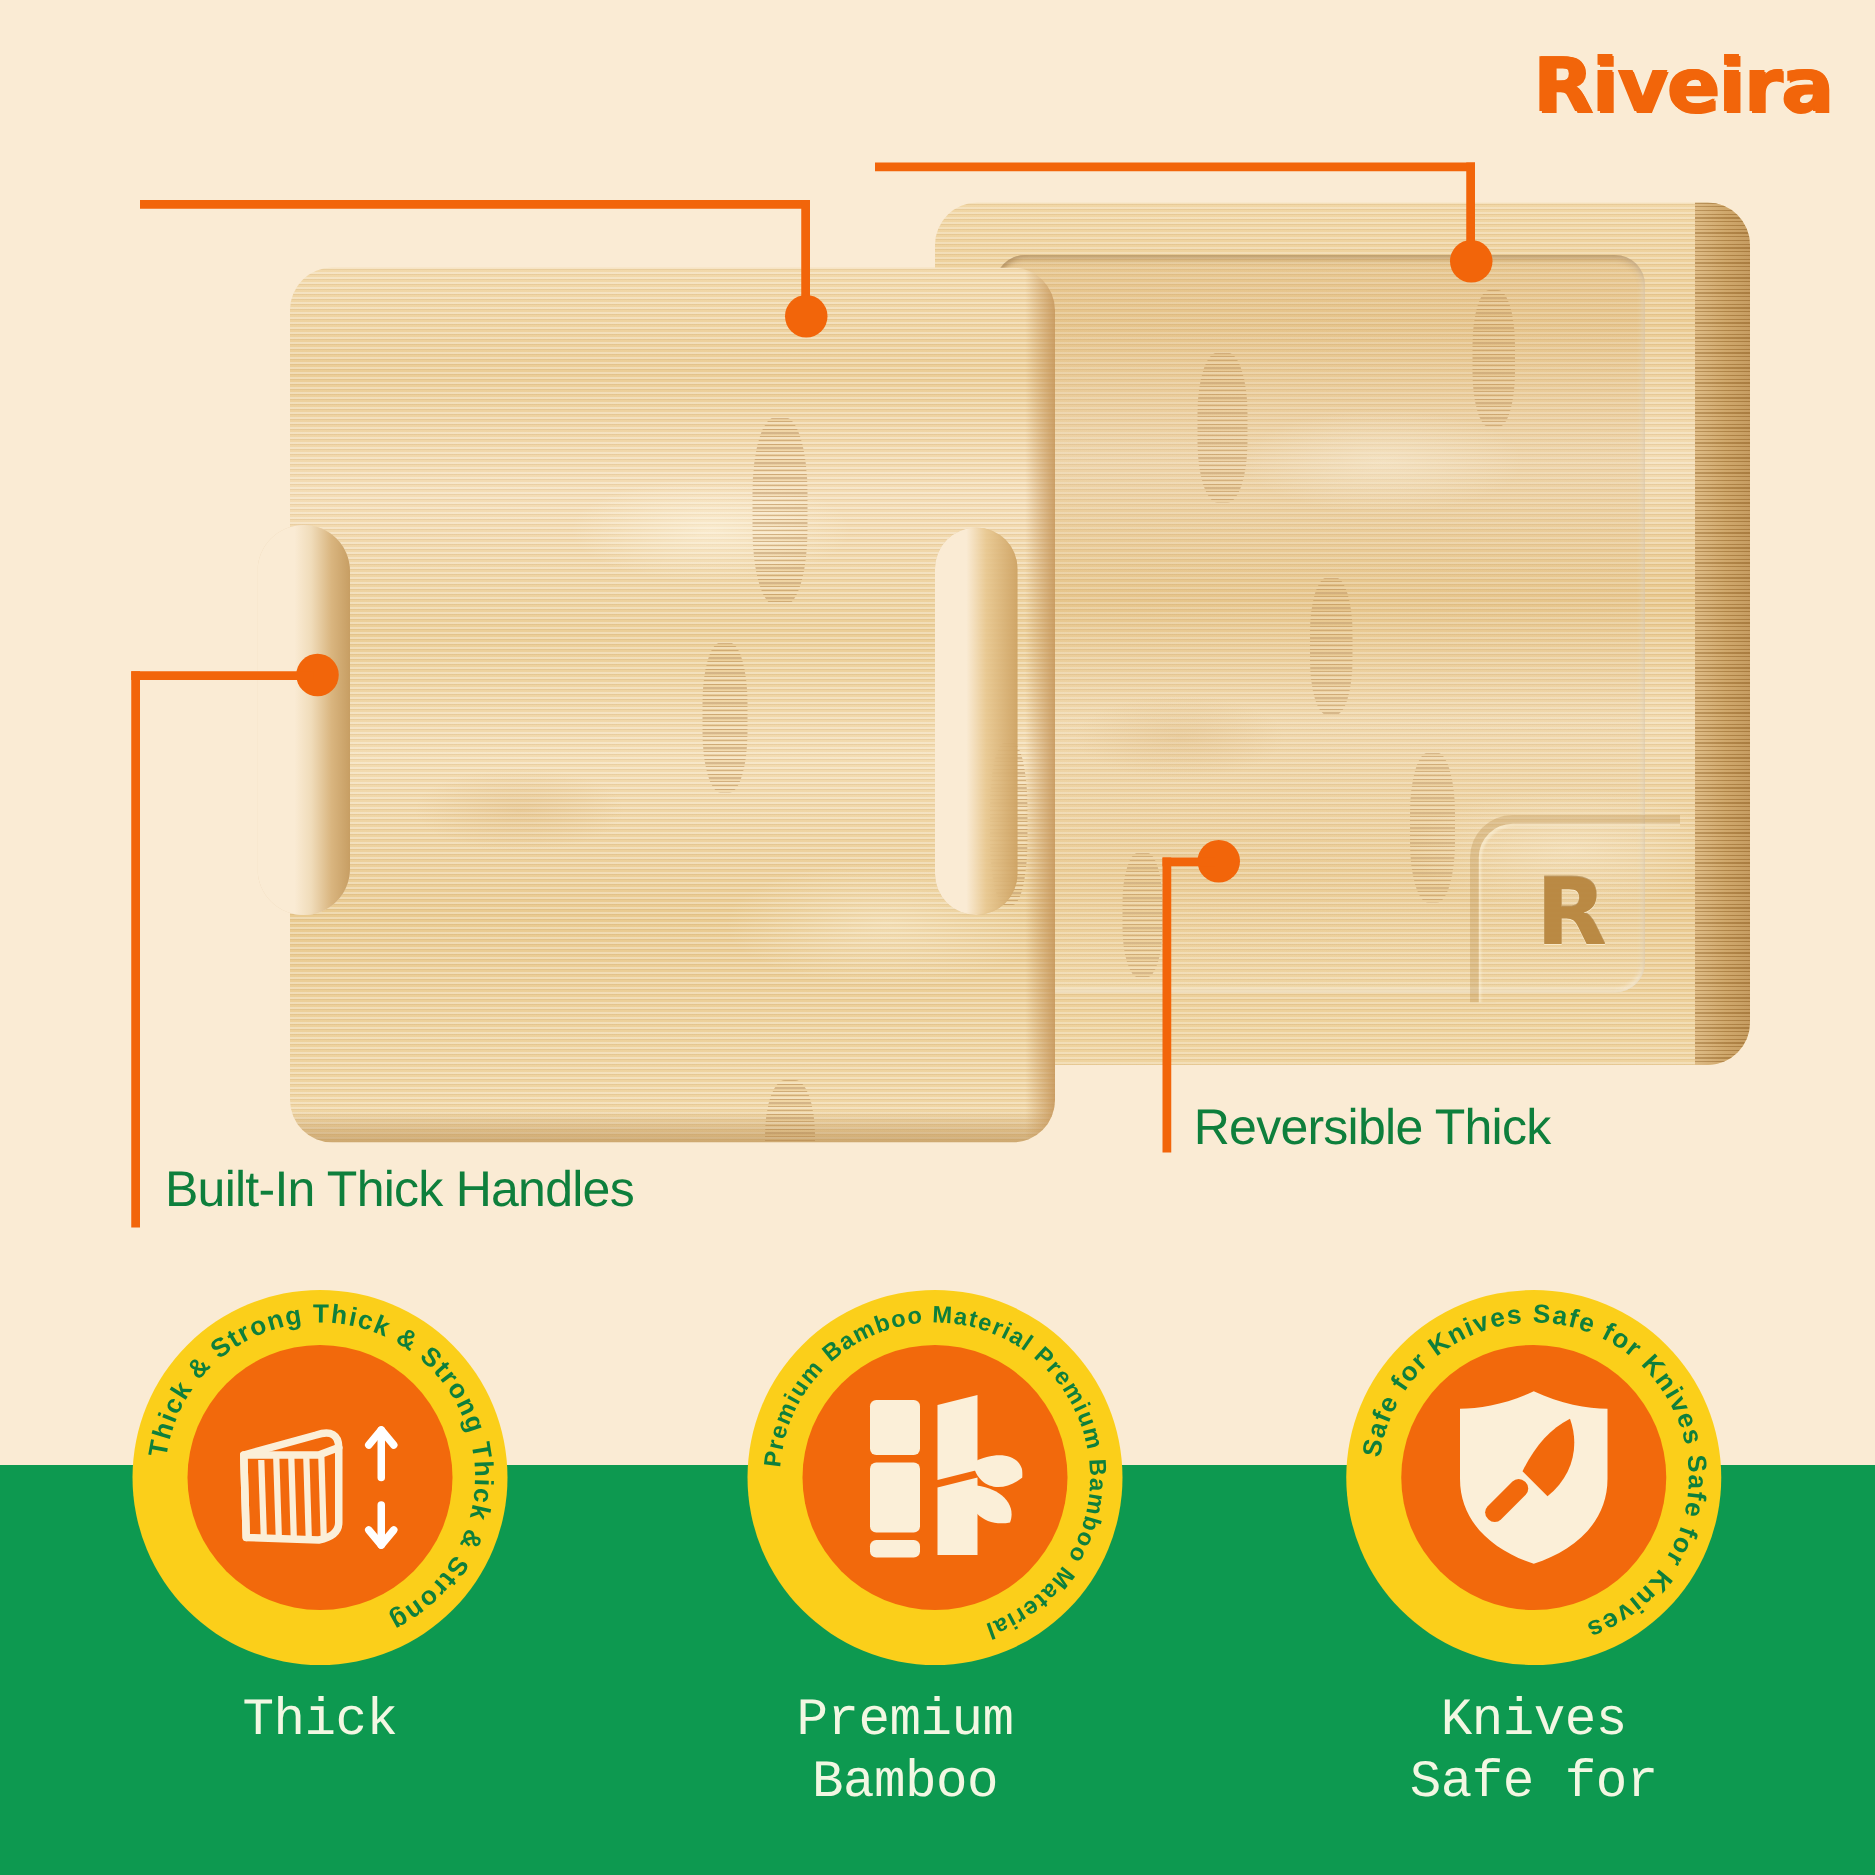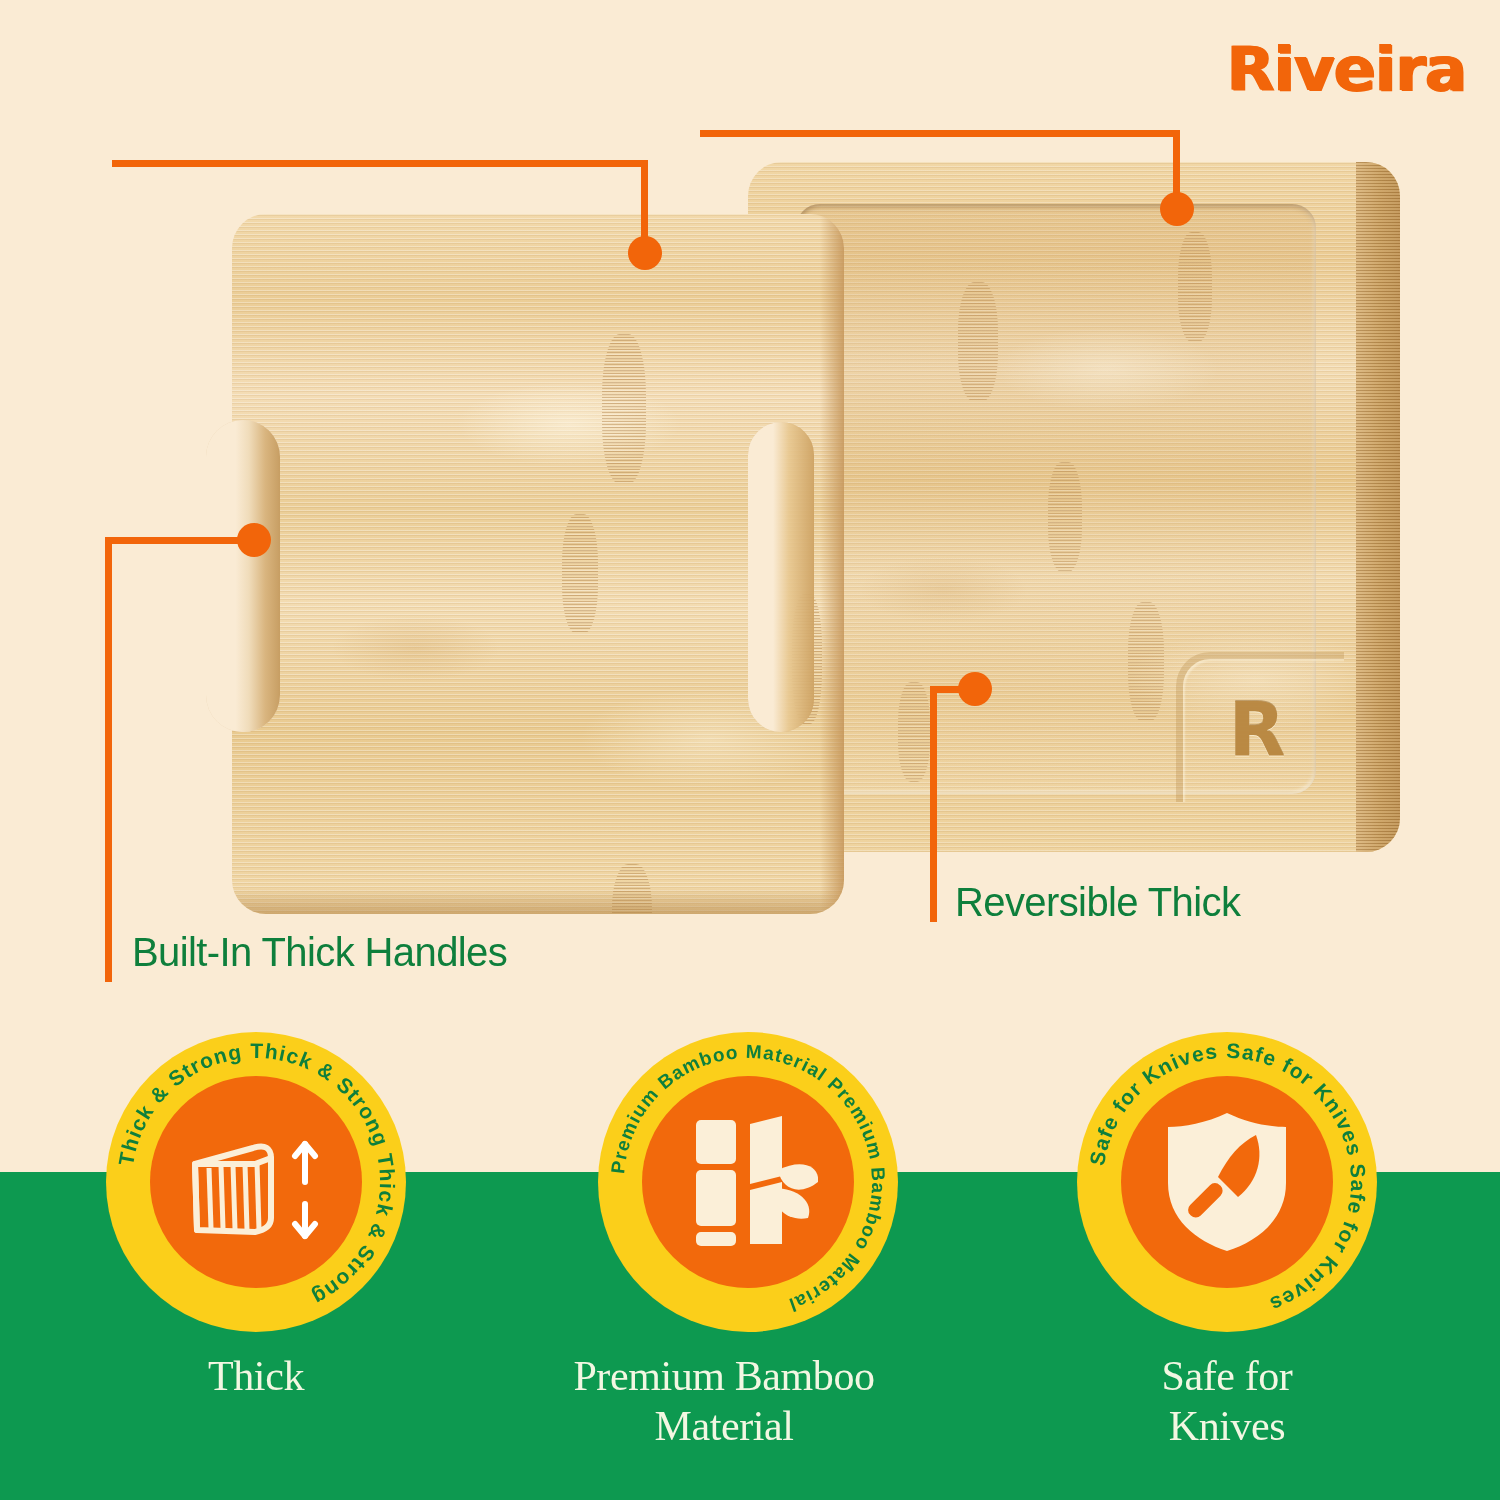--- a/index.html
+++ b/index.html
@@ -212,21 +212,21 @@
 
   .cap{
     position:absolute;
     width:340px;
     text-align:center;
     color:#F2F7E2;
     font-size:42px;
     line-height:1.18;
     letter-spacing:-0.4px;
     top:1352px;
-    font-family:Liberation Serif, serif;
+    font-family:Liberation Mono, monospace;
   }
 </style>
 </head>
 <body>
 
 <div id="stage">
 
   <div class="band-cream"></div>
   <div class="band-green"></div>
 
@@ -369,20 +369,19 @@
       </div>
     </div>
 
   </div>
 
   <div class="cap" style="left:86px;">
     <div>Thick</div>
   </div>
   <div class="cap" style="left:554px;">
     <div>Premium Bamboo</div>
-    <div>Material</div>
   </div>
   <div class="cap" style="left:1057px;">
+    <div>Knives</div>
     <div>Safe for</div>
-    <div>Knives</div>
   </div>
 
 </div>
 
 </body></html>

